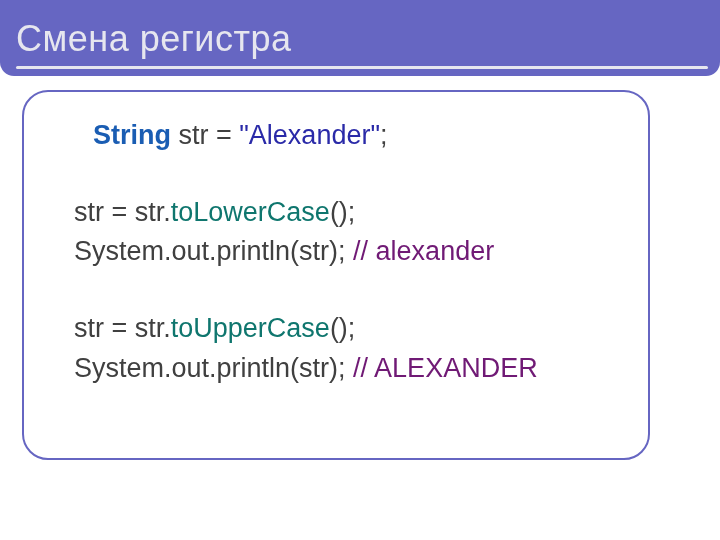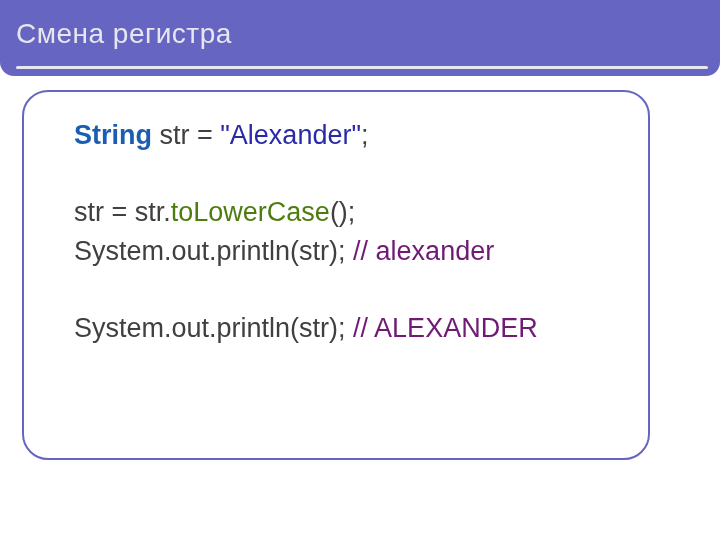--- a/index.html
+++ b/index.html
@@ -22,21 +22,21 @@
     left: 0;
     width: 720px;
     height: 76px;
     background: #6666c2;
     border-radius: 0 0 14px 14px;
   }
   .title-text {
     position: absolute;
     top: 18px;
     left: 16px;
-    font-size: 28px;
+    font-size: 36px;
     color: #e6e6ef;
     font-weight: 400;
     letter-spacing: 0.5px;
   }
   .underline {
     position: absolute;
     top: 66px;
     left: 16px;
     width: 692px;
     height: 3px;
@@ -53,23 +53,23 @@
     border-radius: 26px;
     padding: 24px 10px 10px 50px;
     box-sizing: border-box;
   }
   .code {
     font-size: 27px;
     line-height: 1.45;
     color: #404040;
     font-family: Verdana, Geneva, sans-serif;
   }
-  .kw { color: #1a5db3; font-weight: bold; }
+  .kw { color: #1a5db3; font-weight: bold; margin-left: 19px; }
   .str { color: #2a2aa8; }
-  .method { color: #4d7c0f; }
+  .method { color: #0f766e; }
   .comment { color: #701a75; }
   .blank { height: 38px; }
 </style>
 </head>
 <body>
 
 <div class="slide">
   <div class="title-bar">
     <div class="title-text">Смена регистра</div>
     <div class="underline"></div>
@@ -82,17 +82,20 @@
       </div>
       <div class="blank"></div>
       <div>
         <span>str = str.</span><span class="method">toLowerCase</span><span>();</span>
       </div>
       <div>
         <span>System.out.println(str); </span><span class="comment">// alexander</span>
       </div>
       <div class="blank"></div>
       <div>
+        <span>str = str.</span><span class="method">toUpperCase</span><span>();</span>
+      </div>
+      <div>
         <span>System.out.println(str); </span><span class="comment">// ALEXANDER</span>
       </div>
     </div>
   </div>
 </div>
 
 </body></html>

